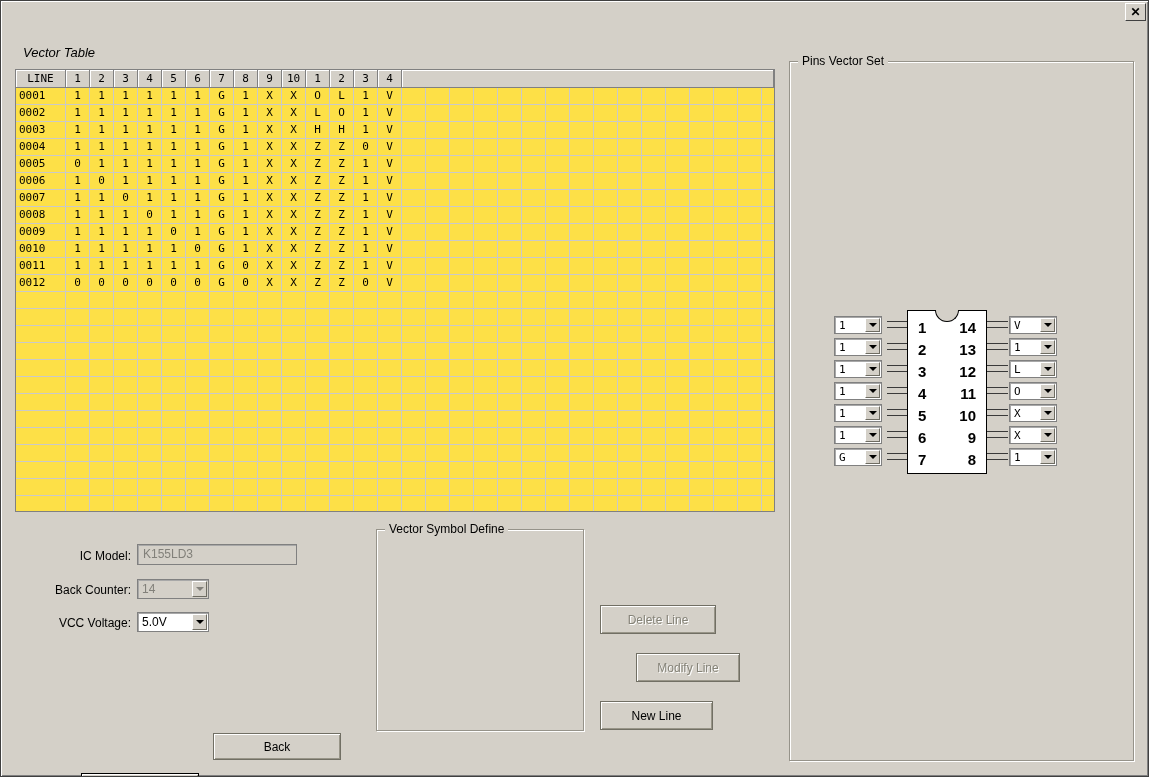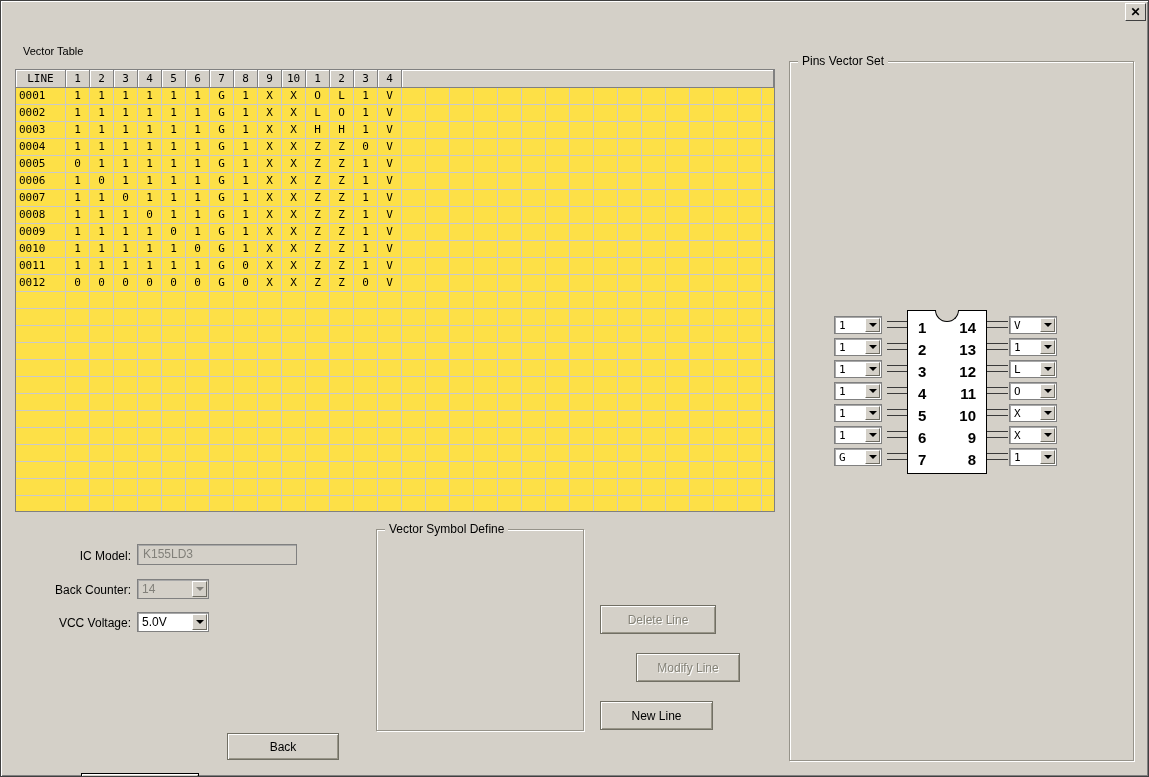--- a/index.html
+++ b/index.html
@@ -16,21 +16,21 @@
     background:linear-gradient(to right,#0a246a 0%, #1e4ca0 45%, #a6caf0 100%);
     display:flex; align-items:center; padding-left:6px;
     color:#fff; font-weight:bold; font-size:13px;
   }
   .closebtn {
     position:absolute; right:2px; top:2px; width:21px; height:18px;
     background:#d4d0c8; border:1px solid; border-color:#ffffff #404040 #404040 #ffffff;
     display:flex; align-items:center; justify-content:center;
     font-size:12px; font-weight:bold; color:#000; cursor:default;
   }
-  .section-label { position:absolute; font-size:11px; }
+  .section-label { position:absolute; font-size:13px;font-style:italic; }
 
   
   .vtable {
     position:absolute; left:14px; top:68px; width:760px; height:443px;
     background:#fde047; border:1px solid #808080; overflow:hidden;
     font-family:"DejaVu Sans Mono", monospace; font-size:11px;
   }
   .vhead { display:flex; height:18px; }
   .hcell {
     background:#d4d0c8; border-right:1px solid #808080; border-bottom:1px solid #808080;
@@ -1124,15 +1124,15 @@
 
   <div class="groupbox" style="left:375px; top:528px; width:208px; height:202px;">
     <div class="gb-label">Vector Symbol Define</div>
   </div>
 
   <div class="btn95 disabled" style="left:599px; top:604px; width:116px; height:29px;">Delete Line</div>
   <div class="btn95 disabled" style="left:635px; top:652px; width:104px; height:29px;">Modify Line</div>
   <div class="btn95" style="left:599px; top:700px; width:113px; height:29px;">New Line</div>
 
   <div class="btn95 default" style="left:80px; top:732px; width:118px; height:27px;margin-top:40px;">Save Edit</div>
-  <div class="btn95" style="left:226px; top:732px; width:112px; height:27px;">Back</div>
+  <div class="btn95" style="left:212px; top:732px; width:128px; height:27px;">Back</div>
 
 </div>
 
 </body></html>

